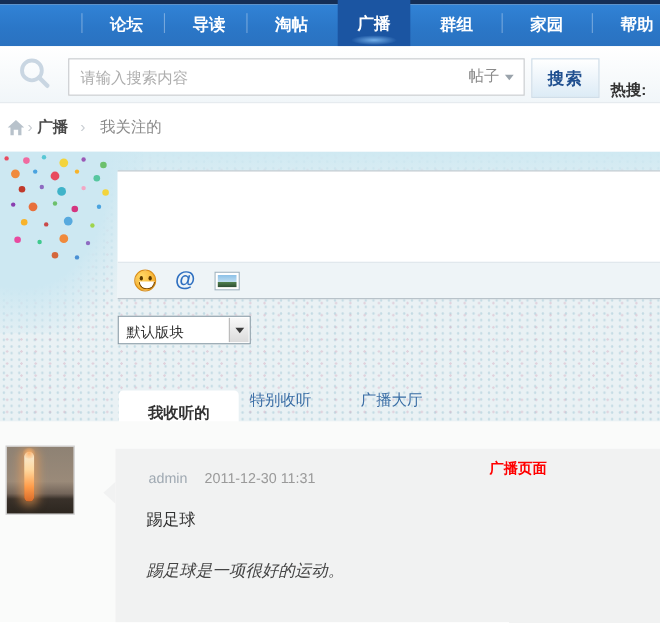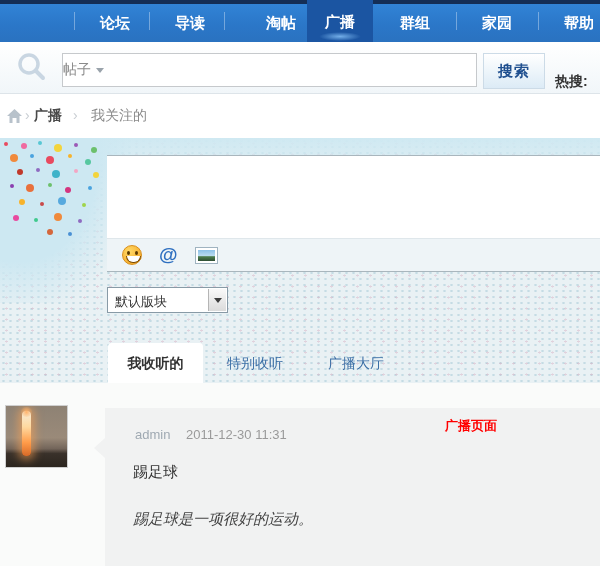--- a/index.html
+++ b/index.html
@@ -92,21 +92,21 @@
                 background:linear-gradient(180deg,#8cc1e8 0%, #bcdcf0 55%, #4e7f4e 60%, #2e4e34 100%); }
   .board-select { position:absolute; left:107px; top:149px; width:121px; height:26px;
                   background:#fff; border:1px solid #889aa6; cursor:pointer; }
   .board-select-label { position:absolute; left:7px; top:5px; font-size:13px; color:#333; }
   .board-select-btn { position:absolute; right:1px; top:1px; width:18px; height:22px;
                       background:linear-gradient(180deg,#f9f9f9,#dbdbdb);
                       border-left:1px solid #b5b5b5; display:flex; align-items:center; justify-content:center; }
   .board-select-btn .tri { width:0; height:0; border-left:4px solid transparent;
                            border-right:4px solid transparent; border-top:5px solid #3c3c3c; }
   .tabs { position:absolute; left:0; top:205px; width:600px; height:40px; }
-  .tab-active { position:absolute; left:108px; top:0; width:95px; height:40px; background:#fff;
+  .tab-active { position:absolute; left:108px; top:12px; width:109px; height:40px; background:#fff;
                 border-radius:4px 4px 0 0; text-align:center; line-height:40px;
                 font-size:14px; font-weight:bold; color:#333; cursor:pointer; }
   .tab-link { position:absolute; top:12px; font-size:14px; color:#3a6ea5; cursor:pointer; }
   .tab-link-2 { left:227px; }
   .tab-link-3 { left:328px; }
   
   .list { position:absolute; left:0; top:383px; width:600px; height:183px; background:#fafbfa; }
   .avatar { position:absolute; left:5px; top:22px; width:63px; height:63px;
             border:1px solid #cfcfcf; overflow:hidden; cursor:pointer;
             background:linear-gradient(180deg,#8e8274 0%, #9a8a79 52%, #73655a 70%, #39312a 78%, #2c261f 100%); }
@@ -131,35 +131,36 @@
 
 <div class="page">
 
   <div class="top-strip"></div>
   <div class="nav">
     <div class="nav-sep" style="left:74px"></div>
     <div class="nav-item" style="left:82px">论坛</div>
     <div class="nav-sep" style="left:149px"></div>
     <div class="nav-item" style="left:157px">导读</div>
     <div class="nav-sep" style="left:224px"></div>
-    <div class="nav-item" style="left:248px">淘帖</div>
+    <div class="nav-item" style="left:232px">淘帖</div>
     <div class="nav-item active" style="left:307px">广播</div>
     <div class="nav-item" style="left:382px">群组</div>
     <div class="nav-sep" style="left:456px"></div>
     <div class="nav-item" style="left:464px">家园</div>
     <div class="nav-sep" style="left:538px"></div>
     <div class="nav-item" style="left:546px">帮助</div>
   </div>
 
   <div class="searchbar">
     <svg class="search-glass" width="34" height="34" viewBox="0 0 34 34">
       <circle cx="14" cy="13" r="9" fill="none" stroke="#c9d6e2" stroke-width="3.5"></circle>
       <line x1="20.5" y1="19.5" x2="28" y2="27" stroke="#c9d6e2" stroke-width="4" stroke-linecap="round"></line>
     </svg>
     <div class="search-box">
+      <input type="text" placeholder="请输入搜索内容" style="">
       <div class="search-type">
         <span>帖子</span>
         <span class="caret-down"></span>
       </div>
     </div>
     <button class="search-btn">搜索</button>
     <div class="hot-label">热搜:</div>
   </div>
 
   <div class="breadcrumb">

